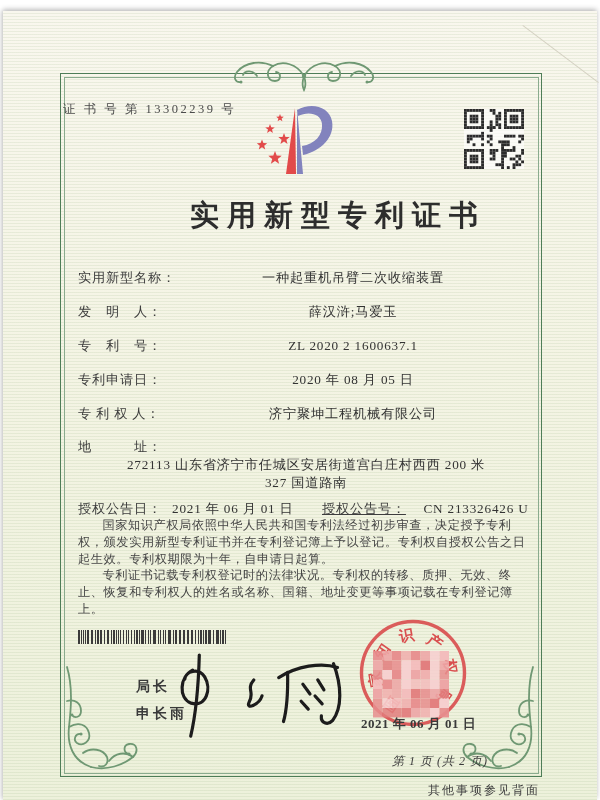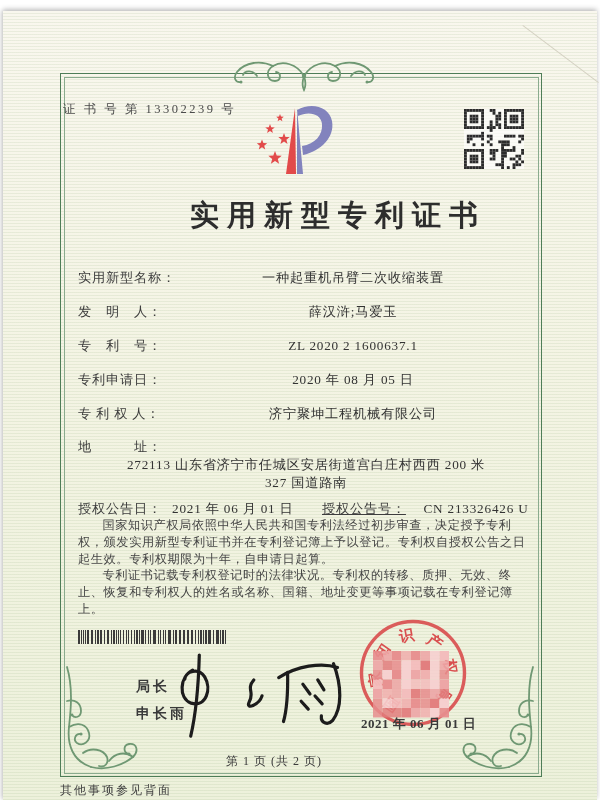--- a/index.html
+++ b/index.html
@@ -29,23 +29,23 @@
   .frow .val1{width:150px;flex:none;color:#333;}
   .paras{position:absolute;left:75px;top:487px;width:453px;font-size:12.2px;line-height:16.8px;
          color:#454545;letter-spacing:0.6px;margin-top:19px;}
   .paras p{margin:0;text-indent:2em;}
   .director{position:absolute;left:85px;top:662px;font-family:"Liberation Sans","DejaVu Sans",sans-serif;
             font-size:14px;font-weight:600;color:#3a3a3a;line-height:27px;letter-spacing:3px;margin-left:48px;}
   .sig{position:absolute;left:148px;top:636px;transform:rotate(-1deg);}
   .sealwrap{position:absolute;left:352px;top:605px;}
   .seal-date{position:absolute;left:358px;top:704px;width:120px;font-size:13px;font-weight:600;
              color:#3a3a3a;letter-spacing:0.5px;}
-  .page-info{position:absolute;left:57px;top:742px;width:428px;text-align:center;
-             font-size:12px;color:#3b3b3b;letter-spacing:1px;}
-  .back-note{position:absolute;left:57px;top:771px;width:480px;text-align:left;
+  .page-info{position:absolute;left:57px;top:742px;width:428px;text-align:right;
+             font-size:12px;color:#3b3b3b;letter-spacing:1px;font-style:italic;}
+  .back-note{position:absolute;left:57px;top:771px;width:480px;text-align:right;
              font-size:12px;color:#3f3f3f;letter-spacing:2px;}
   .orn{position:absolute;}
   svg{display:block;}
 </style>
 </head>
 <body>
 
 <div class="photo">
   <div class="paper">
     <div class="crease"></div>

